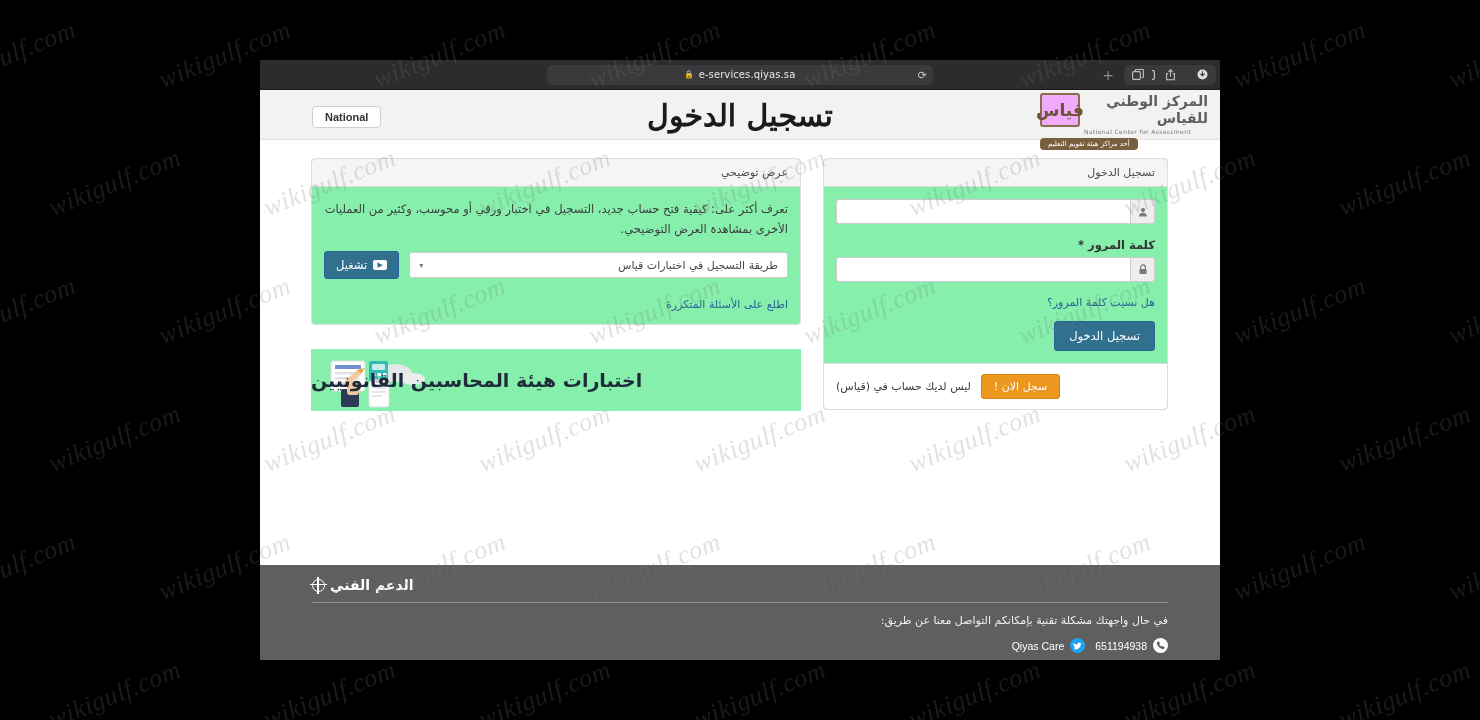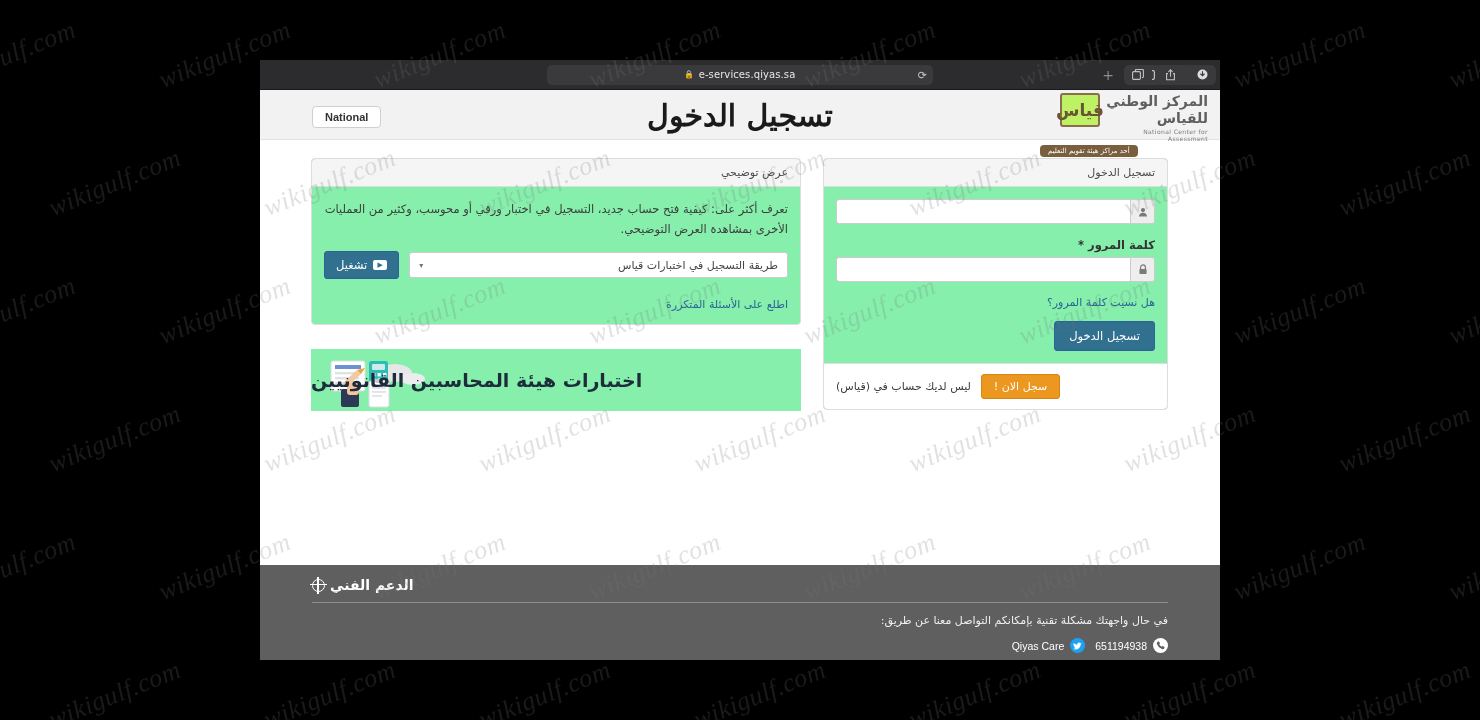--- a/index.html
+++ b/index.html
@@ -113,22 +113,21 @@
   .logo-row { display: flex; align-items: flex-start; gap: 4px; }
   .logo-badge {
     width: 40px; height: 34px;
     border: 2px solid #8a6d4a;
     border-radius: 3px;
     display: flex; align-items: center; justify-content: center;
     color: #6b5335;
     font-size: 17px;
     font-weight: bold;
     line-height: 1;
-    background: #bef264;
-    margin-left: 20px;
+    background: #f0abfc;
   }
   .logo-words {
     display: flex; flex-direction: column; align-items: flex-end;
   }
   .logo-ar {
     font-size: 14px;
     color: #5f5f5f;
     font-weight: bold;
     letter-spacing: -.3px;
     line-height: 1.2;

